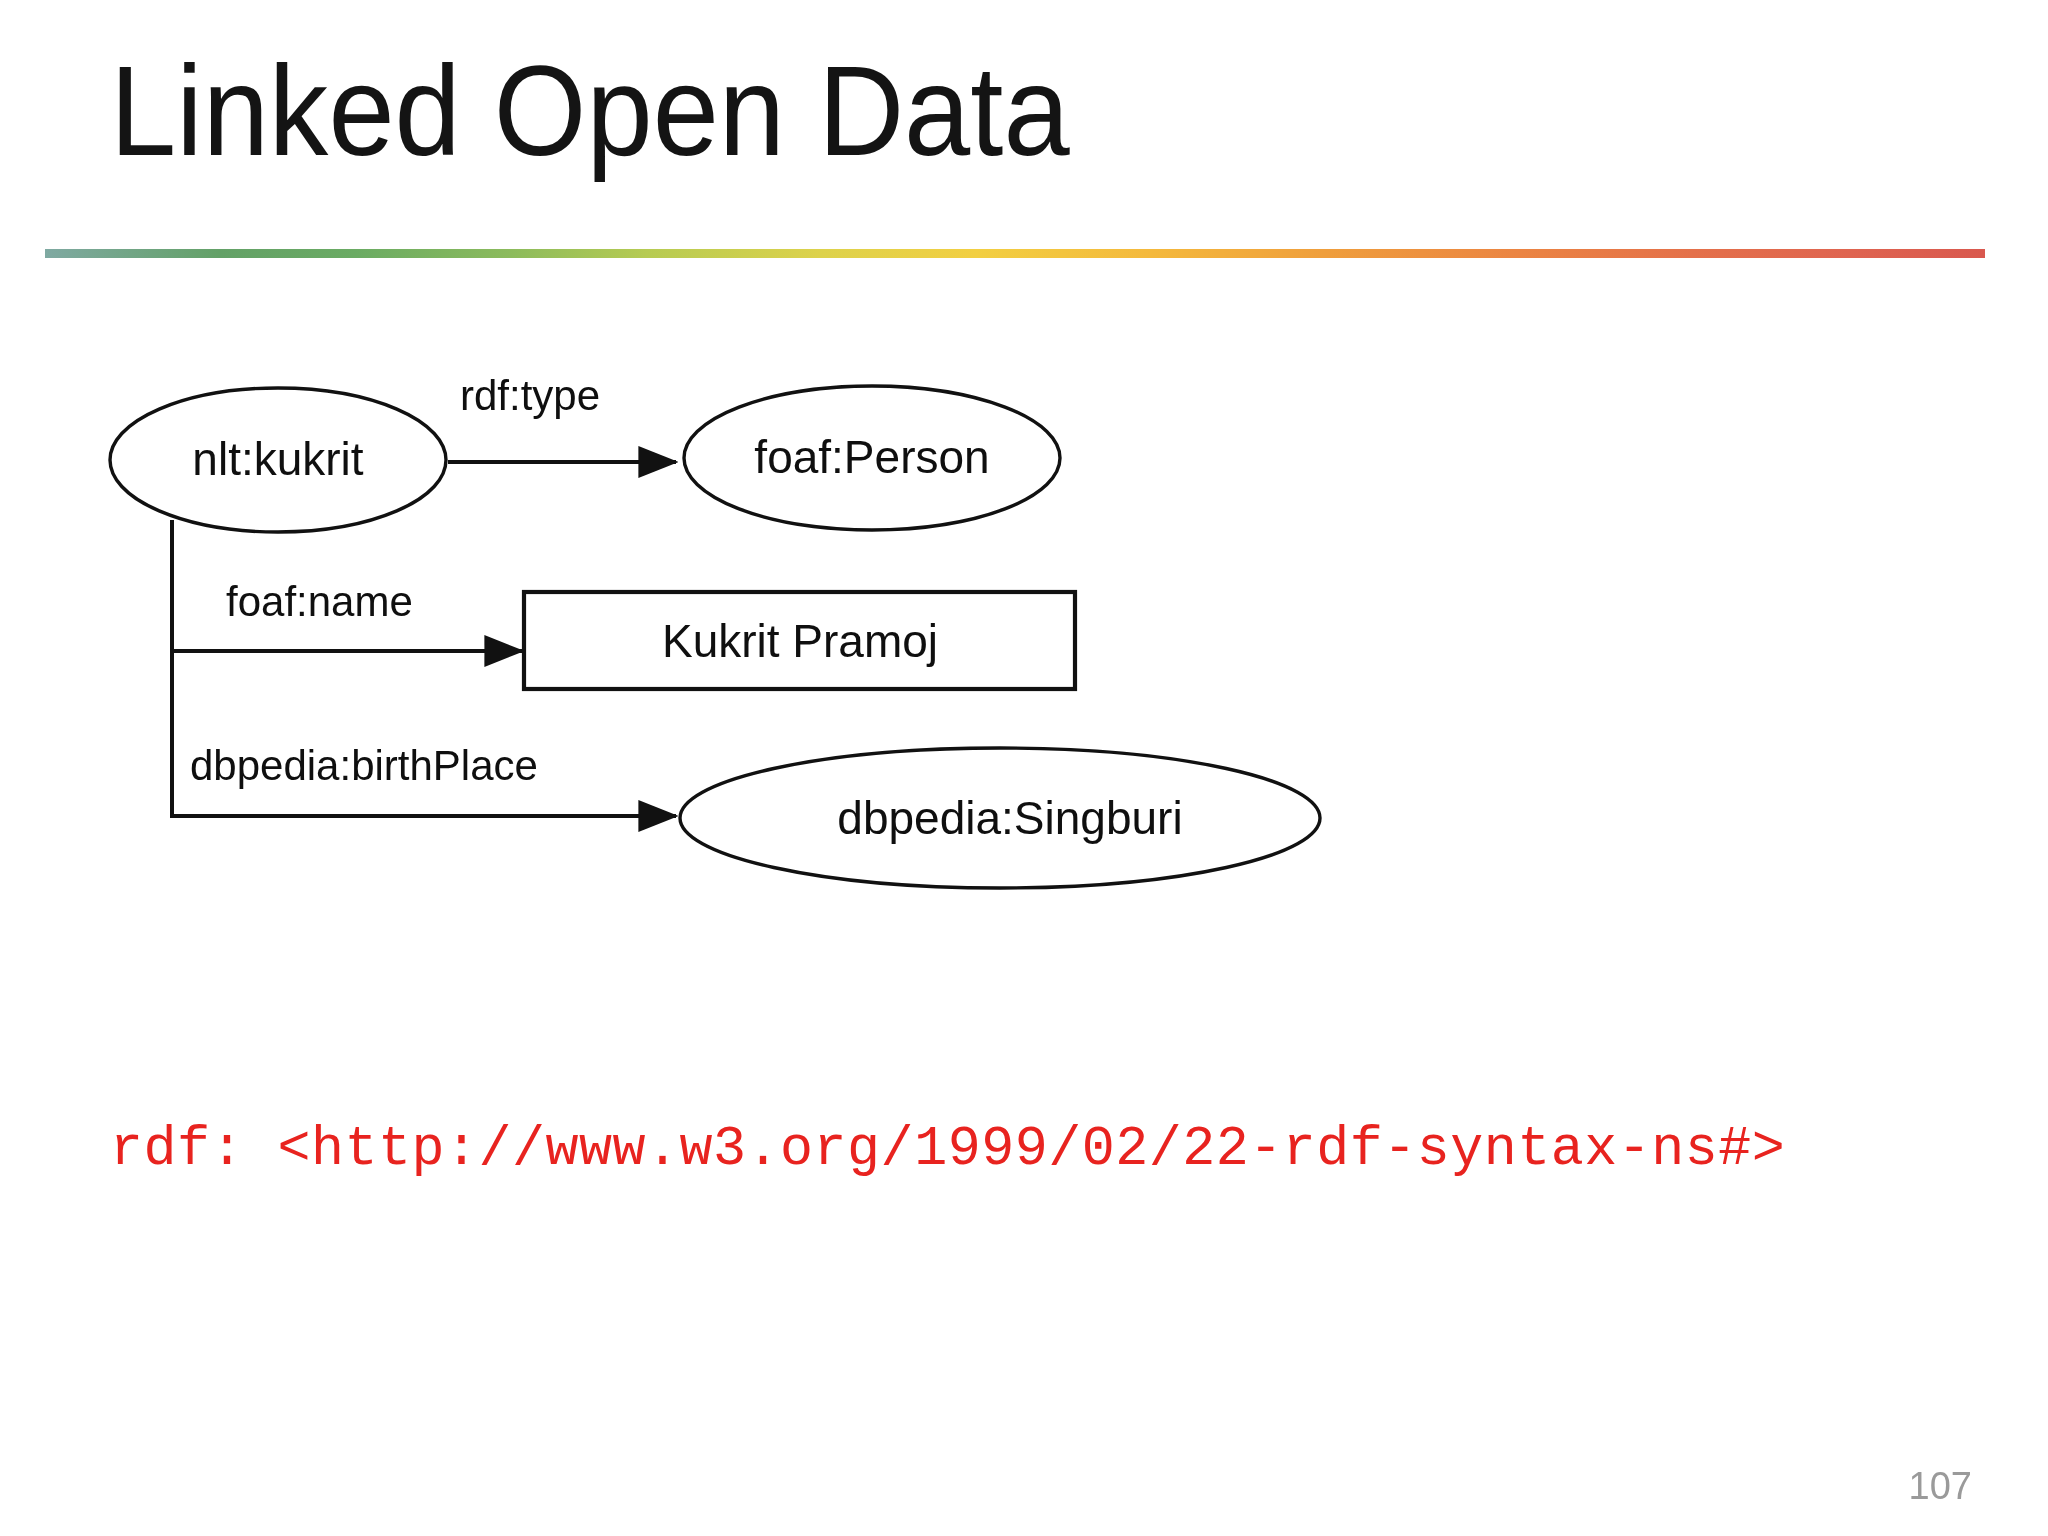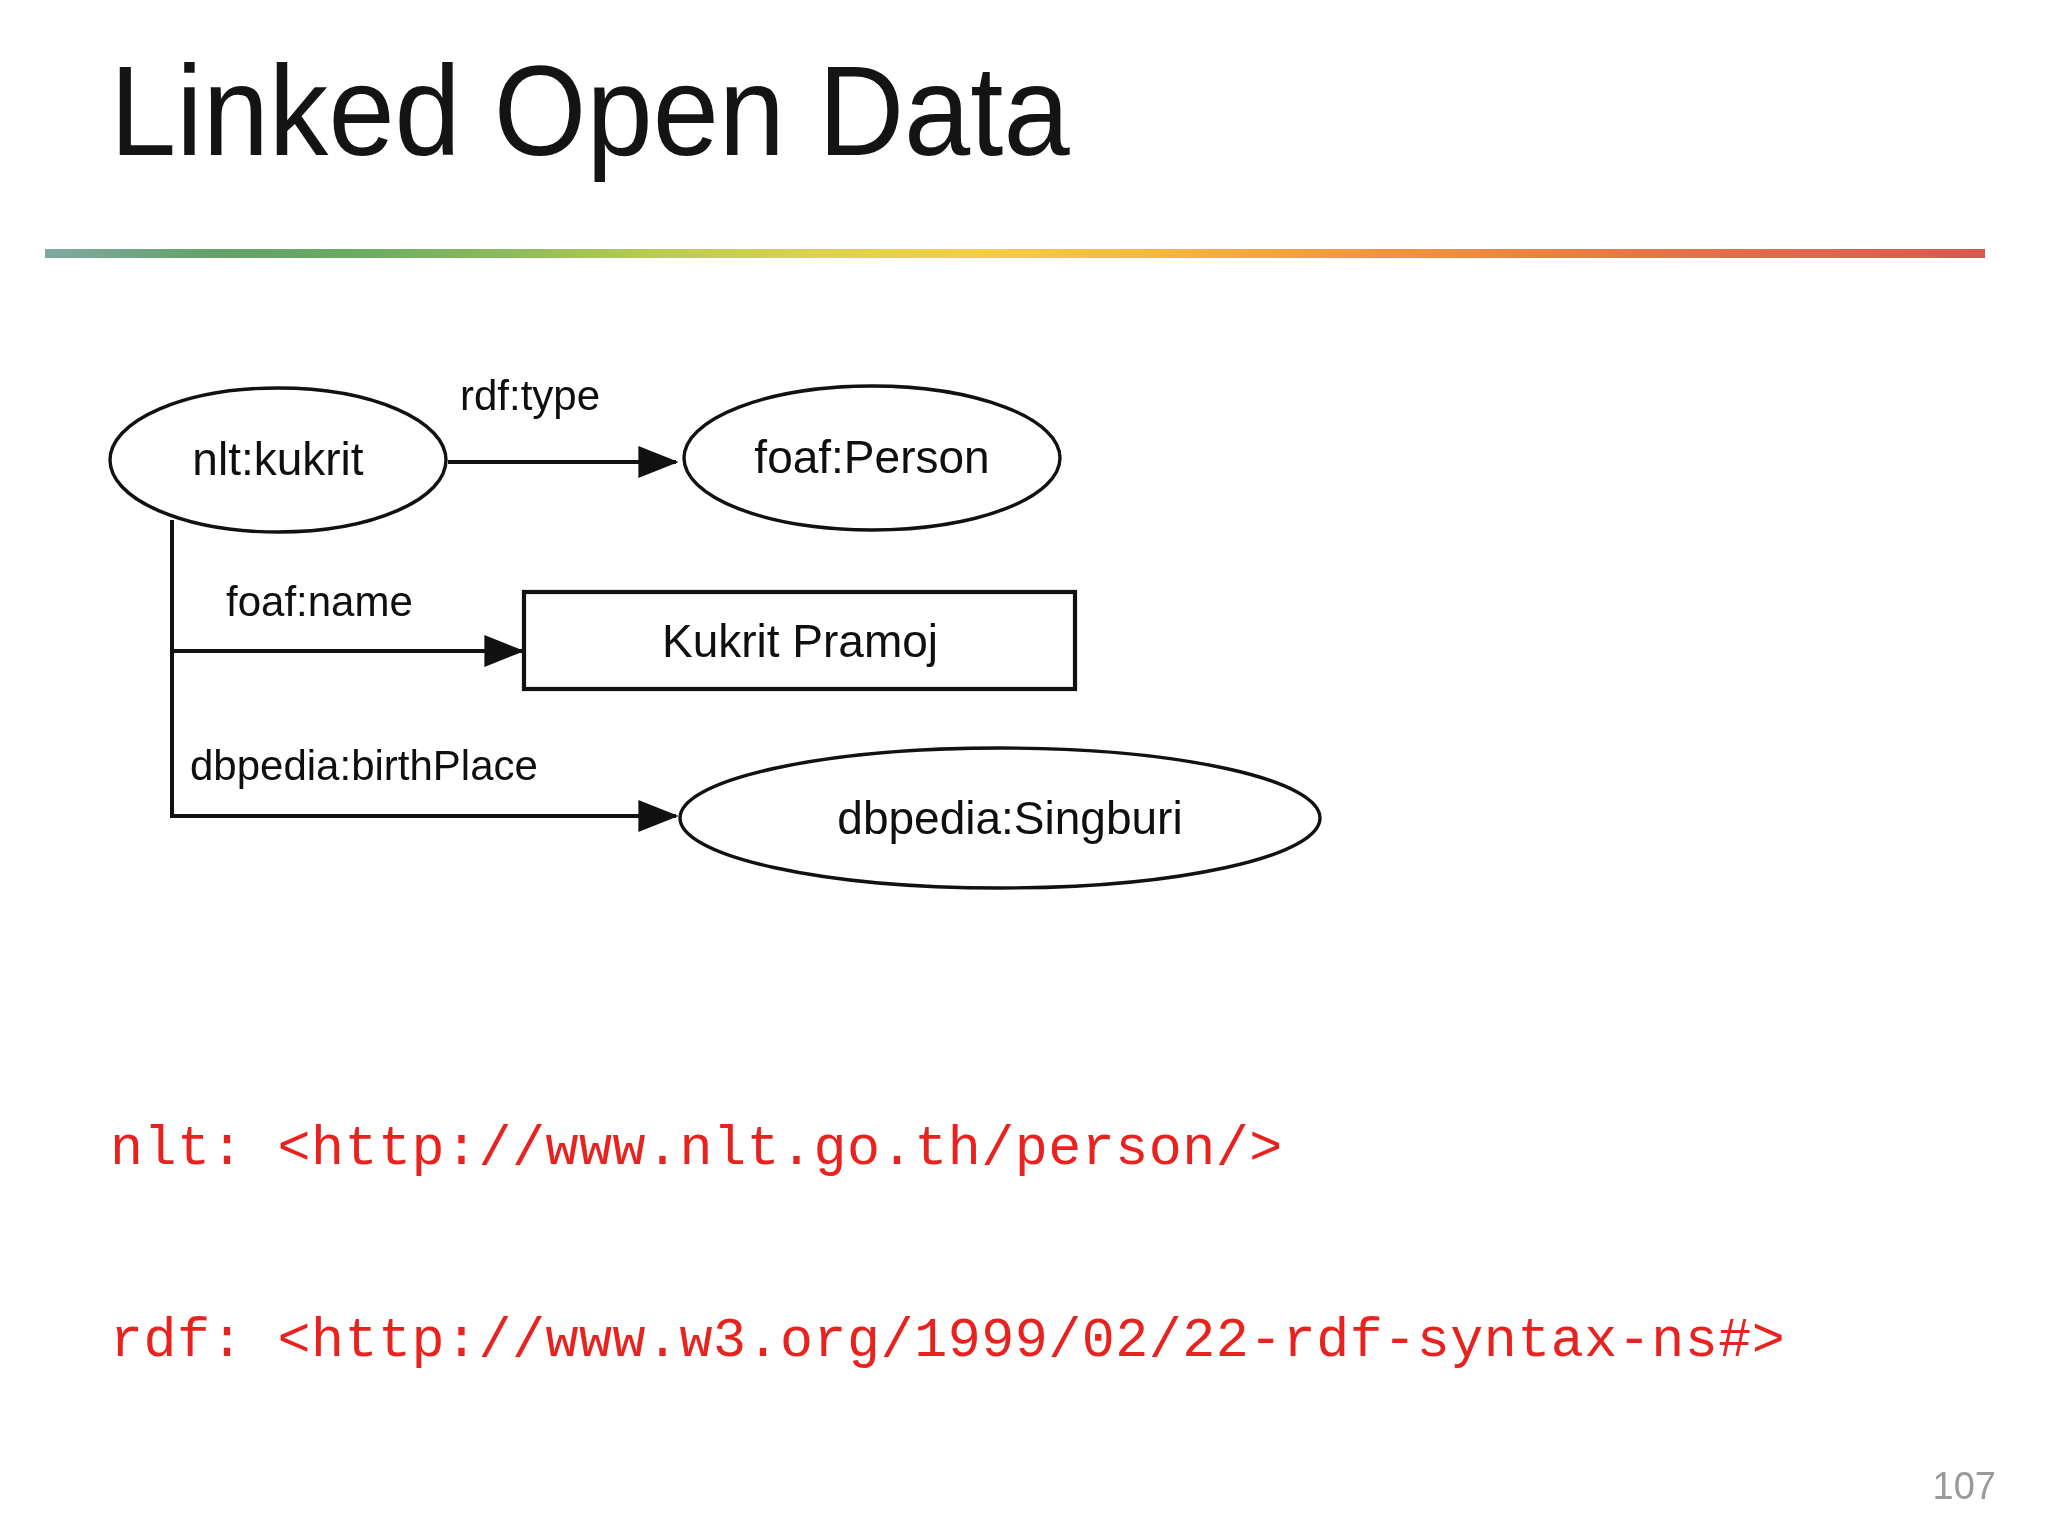--- a/index.html
+++ b/index.html
@@ -111,21 +111,21 @@
     letter-spacing: 0.5px;
   }
   #prefix-block .prefix-line {
     display: block;
     white-space: pre;
   }
 
   
   #page-number {
     position: absolute;
-    right: 52px;
+    right: 76px;
     bottom: 28px;
     font-family: "Liberation Sans", sans-serif;
     font-size: 38px;
     font-weight: 400;
     color: #9a9a9a;
   }
 </style>
 </head>
 <body>
 
@@ -158,21 +158,20 @@
 
     <ellipse class="shape" cx="1000" cy="818" rx="320" ry="70"></ellipse>
     <text class="node-label" x="1010" y="834" text-anchor="middle">dbpedia:Singburi</text>
 
     <text class="edge-label" x="460" y="410" text-anchor="start">rdf:type</text>
     <text class="edge-label" x="226" y="616" text-anchor="start">foaf:name</text>
     <text class="edge-label" x="190" y="780" text-anchor="start">dbpedia:birthPlace</text>
   </svg>
 
   <div id="prefix-block">
-    <span class="prefix-line">nlt: &lt;http://www.nlt.go.th/person/&gt;</span>
     <span class="prefix-line">rdf: &lt;http://www.w3.org/1999/02/22-rdf-syntax-ns#&gt;</span>
     
     
     
     
   </div>
 
   <div id="page-number">107</div>
 
 </div>

